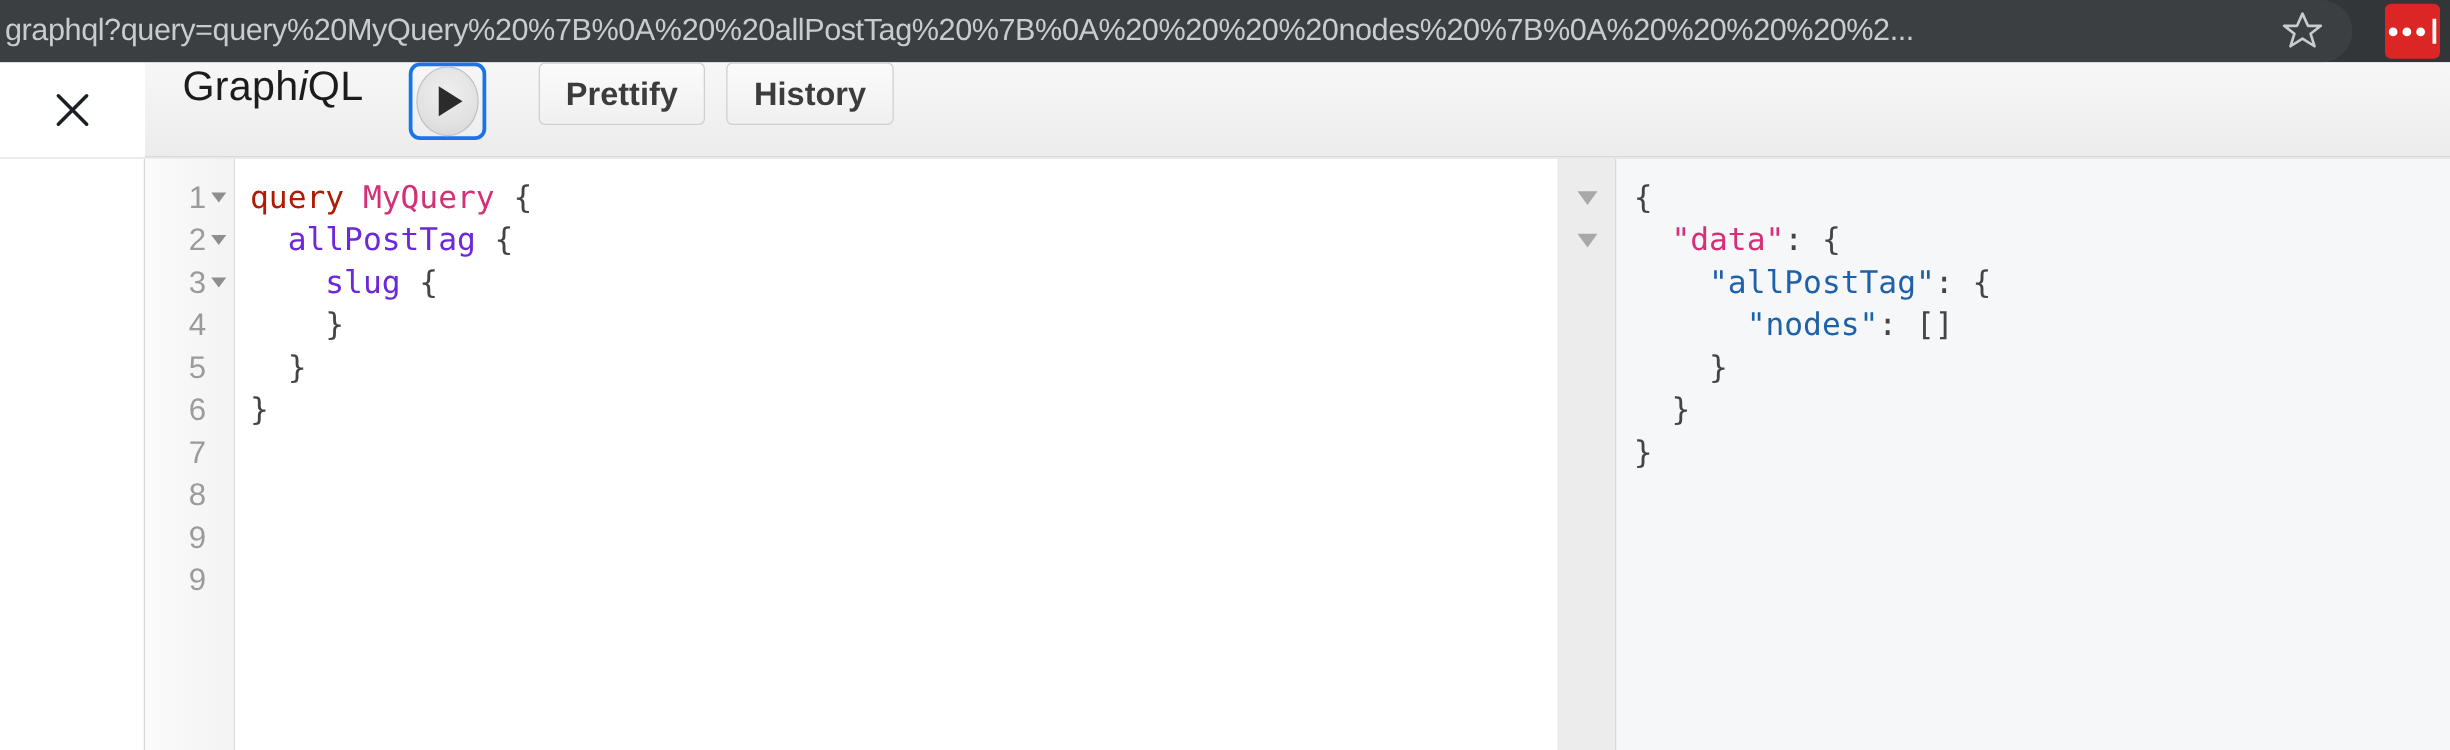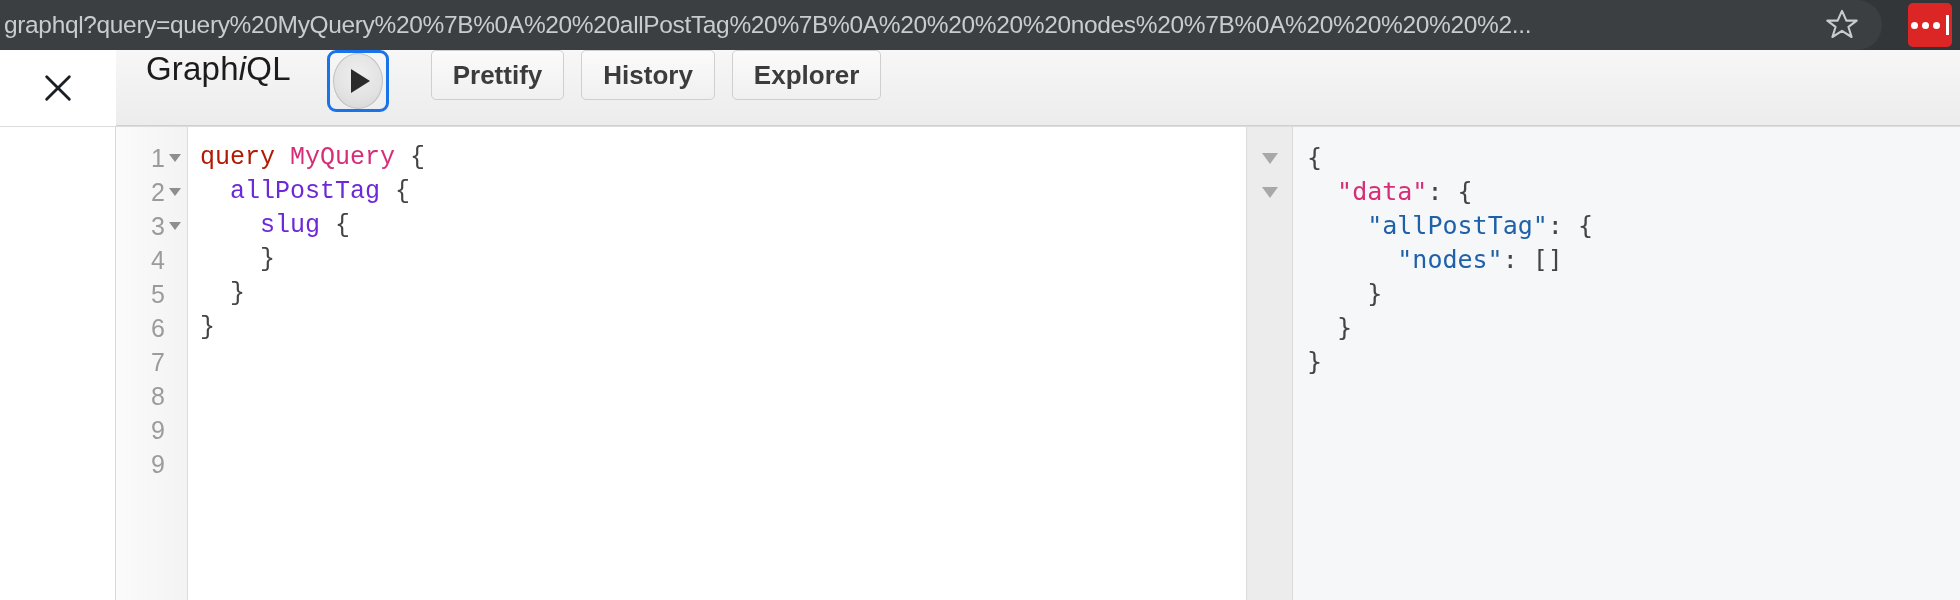--- a/index.html
+++ b/index.html
@@ -210,21 +210,20 @@
     flex: 1 1 auto;
     padding-top: 14px;
     padding-left: 12px;
     font-family: "DejaVu Sans Mono", monospace;
     font-size: 25px;
   }
   .cline {
     height: 34px;
     line-height: 34px;
     white-space: pre;
-    font-family: Liberation Mono, monospace;
   }
   .kw      { color: #b11a04; }
   .opname  { color: #d62e77; }
   .field   { color: #6d28d9; }
   .punct   { color: #444444; }
 
   .pane-divider {
     width: 1px;
     background: #dcdcdc;
     flex: 0 0 1px;
@@ -303,21 +302,20 @@
     <div class="giql-title"><span>Graph</span><span class="it">i</span><span>QL</span></div>
 
     <div class="exec-wrap">
       <div class="exec-btn">
         <span class="play-tri"></span>
       </div>
     </div>
 
     <button class="tbtn">Prettify</button>
     <button class="tbtn">History</button>
-    <button class="tbtn">Explorer</button>
   </div>
 </div>
 
 <div class="panes">
   <div class="left-margin-strip"></div>
 
   <div class="editor-pane">
     <div class="gutter" id="editor-gutter">
         <div class="gline">
           <span class="gnum">1</span>

